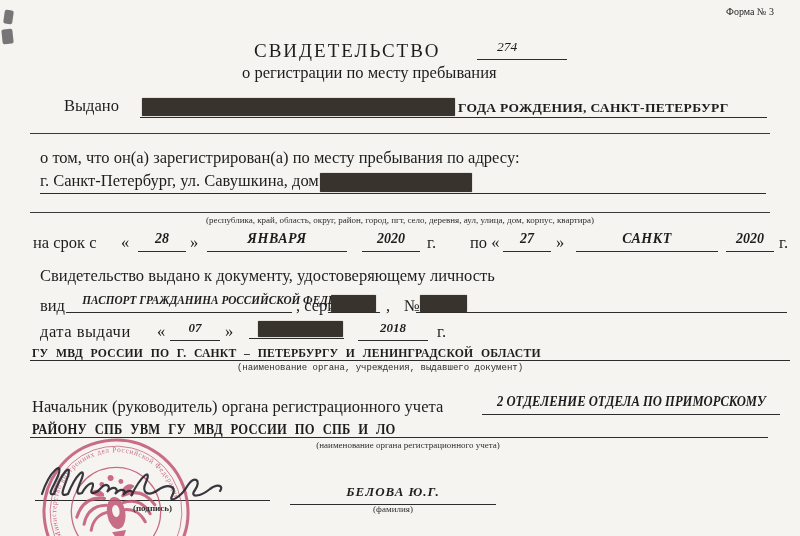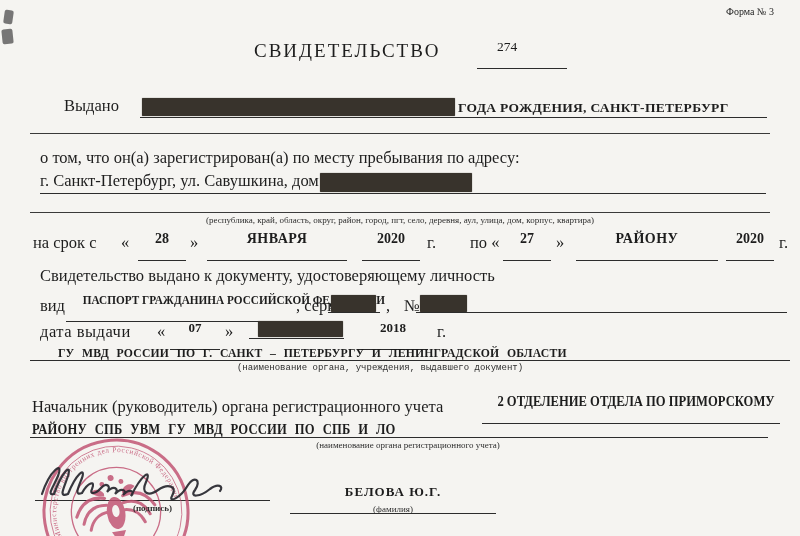--- a/index.html
+++ b/index.html
@@ -8,39 +8,40 @@
     background:#f5f4f1;
     font-family:"Liberation Serif","DejaVu Serif",serif;
     color:#1d1d1d;
   }
   .abs{position:absolute;}
   .t{font-size:16.5px;line-height:1.1;white-space:nowrap;}
   .small{font-size:9px;color:#2e2e2e;white-space:nowrap;}
   .bold{font-weight:bold;}
   .cond{display:inline-block;transform:scaleX(.9);transform-origin:50% 50%;}
   .condL{display:inline-block;transform:scaleX(.9);transform-origin:0 50%;}
-  .cell{border-bottom:1.6px solid #2c2c2c;text-align:center;padding-bottom:13px;white-space:nowrap;}
+  .cell{border-bottom:1.6px solid #2c2c2c;text-align:center;padding-bottom:4px;white-space:nowrap;font-style:italic;}
   .hline{border-top:1.3px solid #3a3a3a;height:0;}
   .uline{border-top:1.7px solid #2c2c2c;height:0;}
   .redact{background:#38332c;border-radius:1px;box-shadow:0 0 1px #38332c;}
   .fillv{font-weight:bold;font-size:13.5px;letter-spacing:.3px;}
   .wide{word-spacing:5px;letter-spacing:.2px;font-weight:bold;font-size:13px;white-space:nowrap;}
   .speck{background:#4c4c4c;opacity:.75;border-radius:2px;}
 </style>
 </head>
 <body>
 
 <div class="page">
 
   <div class="abs speck" style="left:4px;top:10px;width:9px;height:14px;transform:rotate(8deg);"></div>
   <div class="abs speck" style="left:2px;top:29px;width:11px;height:15px;transform:rotate(-6deg);"></div>
 
   <div class="abs" style="right:26px;top:6px;font-size:10px;">Форма № 3</div>
   <div class="abs" style="left:254px;top:40px;font-size:19px;letter-spacing:2px;">СВИДЕТЕЛЬСТВО</div>
   <div class="abs cell" style="left:477px;top:39px;width:90px;font-size:13.5px;text-align:left;padding-left:20px;box-sizing:border-box;">274</div>
+  <div class="abs" style="left:242px;top:63px;font-size:16.5px;">о регистрации по месту пребывания</div>
 
   <div class="abs t" style="left:64px;top:97px;text-align:right;">Выдано</div>
   <div class="abs uline" style="left:140px;top:117px;width:627px;"></div>
   <div class="abs redact" style="left:142px;top:98px;width:313px;height:18px;"></div>
   <div class="abs fillv" style="left:458px;top:100px;font-size:13.5px;">ГОДА РОЖДЕНИЯ, САНКТ-ПЕТЕРБУРГ</div>
   <div class="abs hline" style="left:30px;top:133px;width:740px;"></div>
 
   <div class="abs t" style="left:40px;top:149px;">о том, что он(а) зарегистрирован(а) по месту пребывания по адресу:</div>
   <div class="abs t" style="left:40px;top:172px;">г. Санкт-Петербург, ул. Савушкина, дом</div>
   <div class="abs uline" style="left:40px;top:193px;width:726px;"></div>
@@ -51,21 +52,21 @@
   <div class="abs t" style="left:33px;top:234px;">на срок с</div>
   <div class="abs t" style="left:121px;top:234px;">«</div>
   <div class="abs cell bold" style="left:138px;top:231px;width:48px;font-size:14px;">28</div>
   <div class="abs t" style="left:190px;top:234px;">»</div>
   <div class="abs cell bold" style="left:207px;top:231px;width:140px;font-size:14px;letter-spacing:.5px;">ЯНВАРЯ</div>
   <div class="abs cell bold" style="left:362px;top:231px;width:58px;font-size:14px;">2020</div>
   <div class="abs t" style="left:427px;top:234px;">г.</div>
   <div class="abs t" style="left:470px;top:234px;">по «</div>
   <div class="abs cell bold" style="left:503px;top:231px;width:48px;font-size:14px;">27</div>
   <div class="abs t" style="left:556px;top:234px;">»</div>
-  <div class="abs cell bold" style="left:576px;top:231px;width:142px;font-size:14px;letter-spacing:.5px;">РАЙОНУ</div>
+  <div class="abs cell bold" style="left:576px;top:231px;width:142px;font-size:14px;letter-spacing:.5px;">САНКТ</div>
   <div class="abs cell bold" style="left:726px;top:231px;width:48px;font-size:14px;">2020</div>
   <div class="abs t" style="left:779px;top:234px;">г.</div>
 
   <div class="abs t" style="left:40px;top:267px;">Свидетельство выдано к документу, удостоверяющему личность</div>
 
   <div class="abs t" style="left:40px;top:297px;">вид</div>
   <div class="abs cell" style="left:66px;top:293px;width:226px;font-size:12.5px;font-weight:bold;"><span class="cond">ПАСПОРТ ГРАЖДАНИНА РОССИЙСКОЙ ФЕДЕРАЦИИ</span></div>
   <div class="abs t" style="left:296px;top:297px;">, серия</div>
   <div class="abs uline" style="left:328px;top:312px;width:52px;"></div>
   <div class="abs redact" style="left:331px;top:295px;width:45px;height:17px;"></div>
@@ -76,21 +77,21 @@
 
   <div class="abs t" style="left:40px;top:323px;letter-spacing:.5px;">дата выдачи</div>
   <div class="abs t" style="left:157px;top:323px;">«</div>
   <div class="abs cell bold" style="left:170px;top:320px;width:50px;font-size:13px;">07</div>
   <div class="abs t" style="left:225px;top:323px;">»</div>
   <div class="abs uline" style="left:249px;top:338px;width:95px;"></div>
   <div class="abs redact" style="left:258px;top:321px;width:85px;height:16px;"></div>
   <div class="abs cell bold" style="left:358px;top:320px;width:70px;font-size:13px;">2018</div>
   <div class="abs t" style="left:437px;top:323px;">г.</div>
 
-  <div class="abs wide" style="left:32px;top:345px;margin-left:26px;"><span class="condL">ГУ МВД РОССИИ ПО Г. САНКТ – ПЕТЕРБУРГУ И ЛЕНИНГРАДСКОЙ ОБЛАСТИ</span></div>
+  <div class="abs wide" style="left:32px;top:345px;"><span class="condL">ГУ МВД РОССИИ ПО Г. САНКТ – ПЕТЕРБУРГУ И ЛЕНИНГРАДСКОЙ ОБЛАСТИ</span></div>
   <div class="abs uline" style="left:30px;top:360px;width:760px;"></div>
   <div class="abs small" style="left:60px;top:363px;width:640px;text-align:center;font-family:Liberation Mono, monospace;">(наименование органа, учреждения, выдавшего документ)</div>
 
   <div class="abs t" style="left:32px;top:398px;">Начальник (руководитель) органа регистрационного учета</div>
   <div class="abs cell" style="left:482px;top:394px;width:298px;font-size:14px;font-weight:bold;"><span class="cond">2 ОТДЕЛЕНИЕ ОТДЕЛА  ПО ПРИМОРСКОМУ</span></div>
   <div class="abs wide" style="left:32px;top:422px;font-size:14px;"><span class="condL">РАЙОНУ СПБ УВМ  ГУ  МВД РОССИИ  ПО СПБ  И  ЛО</span></div>
   <div class="abs uline" style="left:30px;top:437px;width:738px;"></div>
   <div class="abs small" style="left:100px;top:440px;width:616px;text-align:center;">(наименование органа регистрационного учета)</div>
 
   <div class="abs uline" style="left:35px;top:500px;width:235px;z-index:1;"></div>

